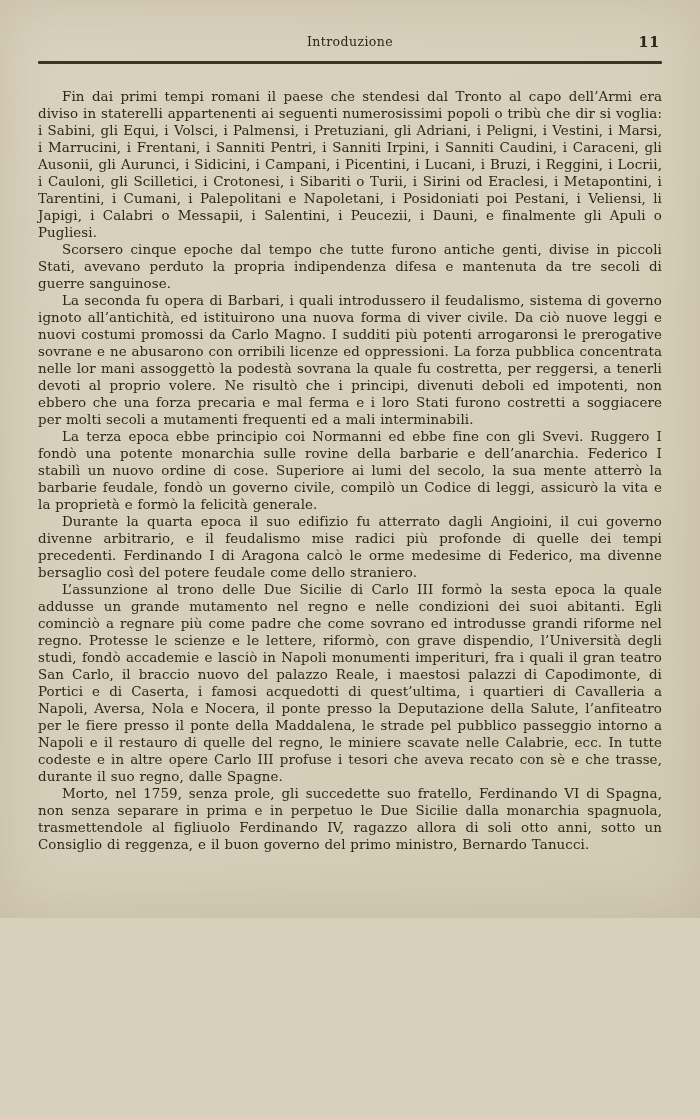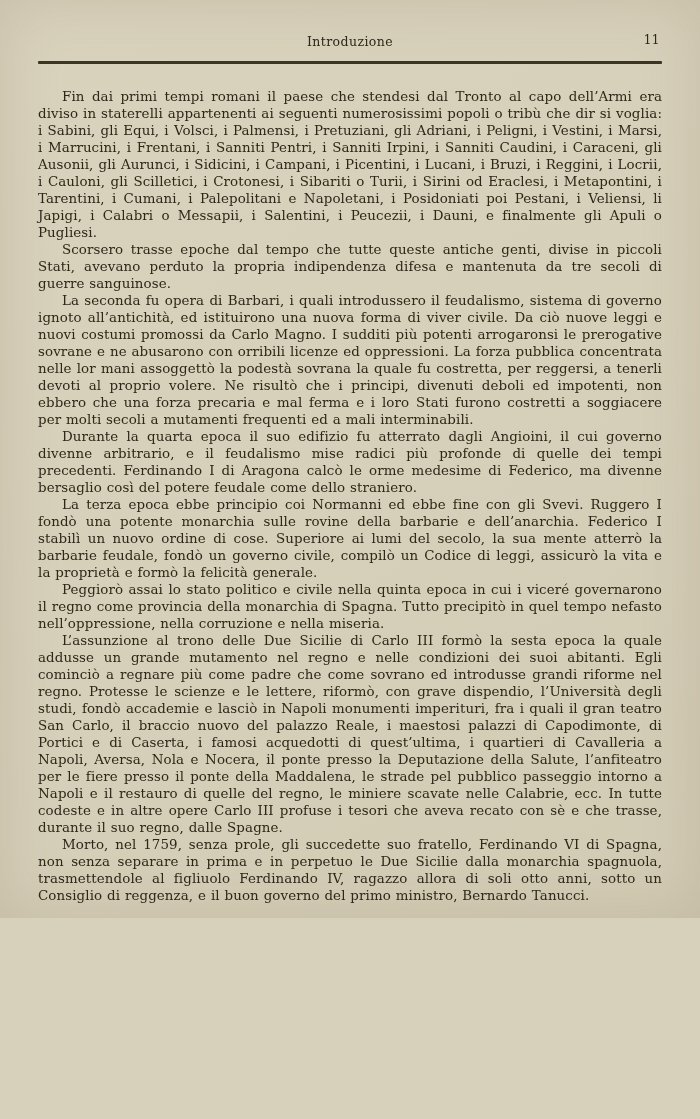--- a/index.html
+++ b/index.html
@@ -32,22 +32,22 @@
     position: absolute;
     left: 0; right: 0;
     text-align: center;
     font-size: 12.5px;
     letter-spacing: 0.4px;
   }
   .running-head .folio {
     position: absolute;
     right: 2px;
     top: -1px;
-    font-size: 12px;
-    font-weight: normal;
+    font-size: 15px;
+    font-weight: bold;
     letter-spacing: 0.5px;
   }
   .head-rule {
     height: 2.5px;
     background: var(--ink);
     border-radius: 1px;
     opacity: 0.92;
   }
   .body-text {
     margin-top: 24px;
@@ -69,22 +69,21 @@
 
   <div class="running-head">
     <div class="title">Introduzione</div>
     <div class="folio">11</div>
   </div>
 
   <div class="head-rule"></div>
 
   <div class="body-text">
     <p>Fin dai primi tempi romani il paese che stendesi dal Tronto al capo dell’Armi era diviso in staterelli appartenenti ai seguenti numerosissimi popoli o tribù che dir si voglia: i Sabini, gli Equi, i Volsci, i Palmensi, i Pretuziani, gli Adriani, i Peligni, i Vestini, i Marsi, i Marrucini, i Frentani, i Sanniti Pentri, i Sanniti Irpini, i Sanniti Caudini, i Caraceni, gli Ausonii, gli Aurunci, i Sidicini, i Campani, i Picentini, i Lucani, i Bruzi, i Reggini, i Locrii, i Cauloni, gli Scilletici, i Crotonesi, i Sibariti o Turii, i Sirini od Eraclesi, i Metapontini, i Tarentini, i Cumani, i Palepolitani e Napoletani, i Posidoniati poi Pestani, i Veliensi, li Japigi, i Calabri o Messapii, i Salentini, i Peucezii, i Dauni, e finalmente gli Apuli o Pugliesi.</p>
-    <p>Scorsero trasse epoche dal tempo che tutte queste antiche genti, divise in piccoli Stati, avevano perduto la propria indipendenza difesa e mantenuta da tre secoli di guerre sanguinose.</p>
+    <p>Scorsero cinque epoche dal tempo che tutte furono antiche genti, divise in piccoli Stati, avevano perduto la propria indipendenza difesa e mantenuta da tre secoli di guerre sanguinose.</p>
     <p>La seconda fu opera di Barbari, i quali introdussero il feudalismo, sistema di governo ignoto all’antichità, ed istituirono una nuova forma di viver civile. Da ciò nuove leggi e nuovi costumi promossi da Carlo Magno. I sudditi più potenti arrogaronsi le prerogative sovrane e ne abusarono con orribili licenze ed oppressioni. La forza pubblica concentrata nelle lor mani assoggettò la podestà sovrana la quale fu costretta, per reggersi, a tenerli devoti al proprio volere. Ne risultò che i principi, divenuti deboli ed impotenti, non ebbero che una forza precaria e mal ferma e i loro Stati furono costretti a soggiacere per molti secoli a mutamenti frequenti ed a mali interminabili.</p>
+    <p>La terza epoca ebbe principio coi Normanni ed ebbe fine con gli Svevi. Ruggero I fondò una potente monarchia sulle rovine della barbarie e dell’anarchia. Federico I stabilì un nuovo ordine di cose. Superiore ai lumi del secolo, la sua mente atterrò la barbarie feudale, fondò un governo civile, compilò un Codice di leggi, assicurò la vita e la proprietà e formò la felicità generale.</p>
     <p>Durante la quarta epoca il suo edifizio fu atterrato dagli Angioini, il cui governo divenne arbitrario, e il feudalismo mise radici più profonde di quelle dei tempi precedenti. Ferdinando I di Aragona calcò le orme medesime di Federico, ma divenne bersaglio così del potere feudale come dello straniero.</p>
-    <p>La terza epoca ebbe principio coi Normanni ed ebbe fine con gli Svevi. Ruggero I fondò una potente monarchia sulle rovine della barbarie e dell’anarchia. Federico I stabilì un nuovo ordine di cose. Superiore ai lumi del secolo, la sua mente atterrò la barbarie feudale, fondò un governo civile, compilò un Codice di leggi, assicurò la vita e la proprietà e formò la felicità generale.</p>
-    <p>Peggiorò assai lo stato politico e civile nella quinta epoca in cui i viceré governarono il regno come provincia della monarchia di Spagna. Tutto precipitò in quel tempo nefasto nell’oppressione, nella corruzione e nella miseria.</p>
     <p>L’assunzione al trono delle Due Sicilie di Carlo III formò la sesta epoca la quale addusse un grande mutamento nel regno e nelle condizioni dei suoi abitanti. Egli cominciò a regnare più come padre che come sovrano ed introdusse grandi riforme nel regno. Protesse le scienze e le lettere, riformò, con grave dispendio, l’Università degli studi, fondò accademie e lasciò in Napoli monumenti imperituri, fra i quali il gran teatro San Carlo, il braccio nuovo del palazzo Reale, i maestosi palazzi di Capodimonte, di Portici e di Caserta, i famosi acquedotti di quest’ultima, i quartieri di Cavalleria a Napoli, Aversa, Nola e Nocera, il ponte presso la Deputazione della Salute, l’anfiteatro per le fiere presso il ponte della Maddalena, le strade pel pubblico passeggio intorno a Napoli e il restauro di quelle del regno, le miniere scavate nelle Calabrie, ecc. In tutte codeste e in altre opere Carlo III profuse i tesori che aveva recato con sè e che trasse, durante il suo regno, dalle Spagne.</p>
     <p>Morto, nel 1759, senza prole, gli succedette suo fratello, Ferdinando VI di Spagna, non senza separare in prima e in perpetuo le Due Sicilie dalla monarchia spagnuola, trasmettendole al figliuolo Ferdinando IV, ragazzo allora di soli otto anni, sotto un Consiglio di reggenza, e il buon governo del primo ministro, Bernardo Tanucci.</p>
   </div>
 
 </div>
 
 </body></html>

